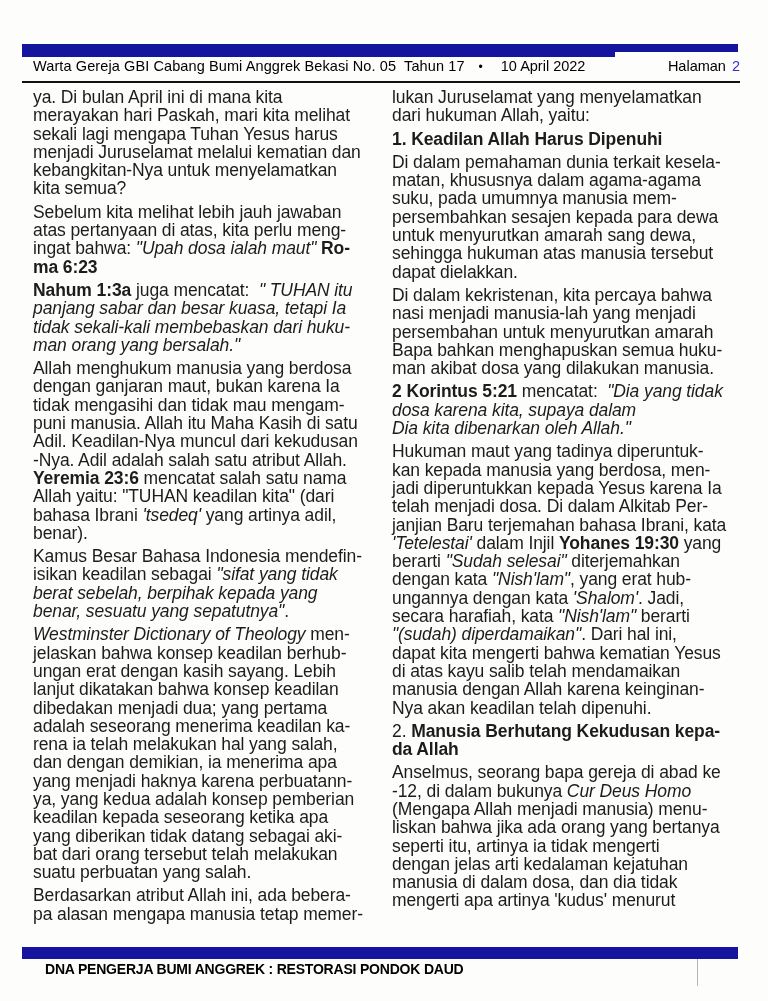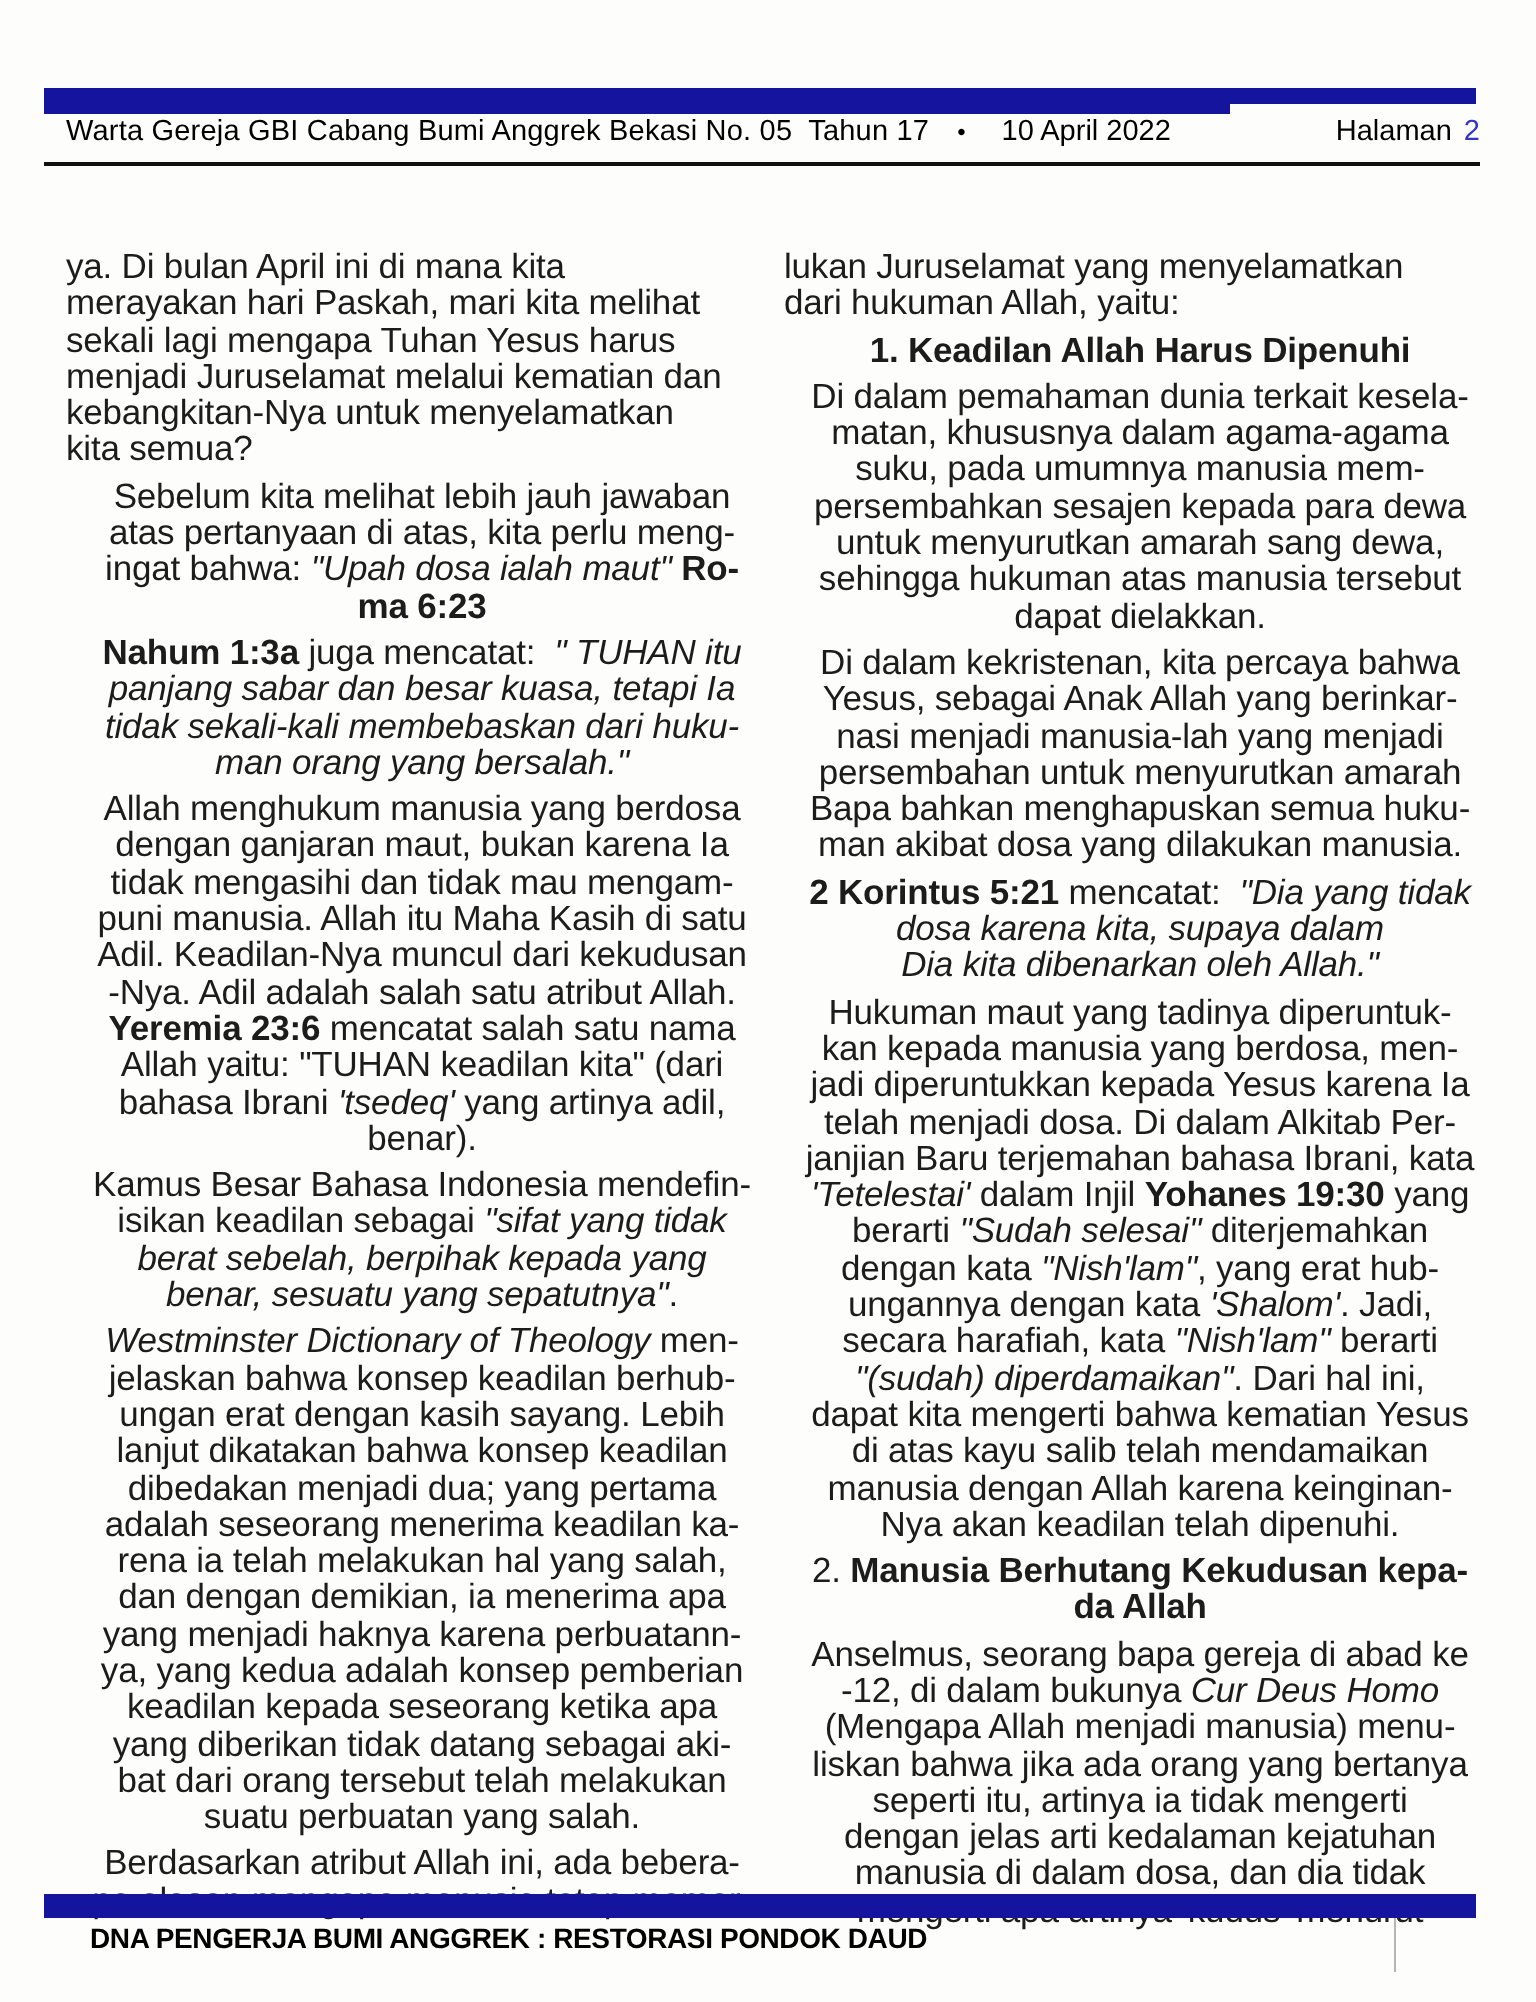--- a/index.html
+++ b/index.html
@@ -25,25 +25,24 @@
   .header-spacer{flex:1;}
   .page-label{}
   .page-number{color:#3333cc;margin-left:6px;}
   .header-rule{position:absolute;top:81px;left:22px;width:718px;height:2px;background:#111;}
   
   .column{
     position:absolute;top:88px;
     width:356px;
     font-size:17.5px;line-height:18.3px;
     letter-spacing:-0.1px;
-    margin-top:36px;
   }
   .col-left{left:33px;}
   .col-right{left:392px;}
-  .block + .block{margin-top:5px;text-align:center;}
+  .block + .block{margin-top:5px;}
   .line{white-space:pre;}
   .b{font-weight:bold;}
   .i{font-style:italic;}
   
   .footbar{position:absolute;top:947px;left:22px;width:716px;height:12px;background:#14149e;}
   .footer-text{
     position:absolute;top:961px;left:45px;
     font-size:14px;font-weight:bold;color:#000;
     letter-spacing:-0.2px;white-space:pre;
   }
@@ -140,21 +139,20 @@
         <div class="line"><span>Di dalam pemahaman dunia terkait kesela-</span></div>
         <div class="line"><span>matan, khususnya dalam agama-agama</span></div>
         <div class="line"><span>suku, pada umumnya manusia mem-</span></div>
         <div class="line"><span>persembahkan sesajen kepada para dewa</span></div>
         <div class="line"><span>untuk menyurutkan amarah sang dewa,</span></div>
         <div class="line"><span>sehingga hukuman atas manusia tersebut</span></div>
         <div class="line"><span>dapat dielakkan.</span></div>
       </div>
       <div class="block">
         <div class="line"><span>Di dalam kekristenan, kita percaya bahwa</span></div>
-        <div class="line"><span>Yesus, sebagai Anak Allah yang berinkar-</span></div>
         <div class="line"><span>nasi menjadi manusia-lah yang menjadi</span></div>
         <div class="line"><span>persembahan untuk menyurutkan amarah</span></div>
         <div class="line"><span>Bapa bahkan menghapuskan semua huku-</span></div>
         <div class="line"><span>man akibat dosa yang dilakukan manusia.</span></div>
       </div>
       <div class="block">
         <div class="line"><span class="b">2 Korintus 5:21</span><span> mencatat:  </span><span class="i">"Dia yang tidak</span></div>
         <div class="line"><span class="i">dosa karena kita, supaya dalam</span></div>
         <div class="line"><span class="i">Dia kita dibenarkan oleh Allah."</span></div>
       </div>

